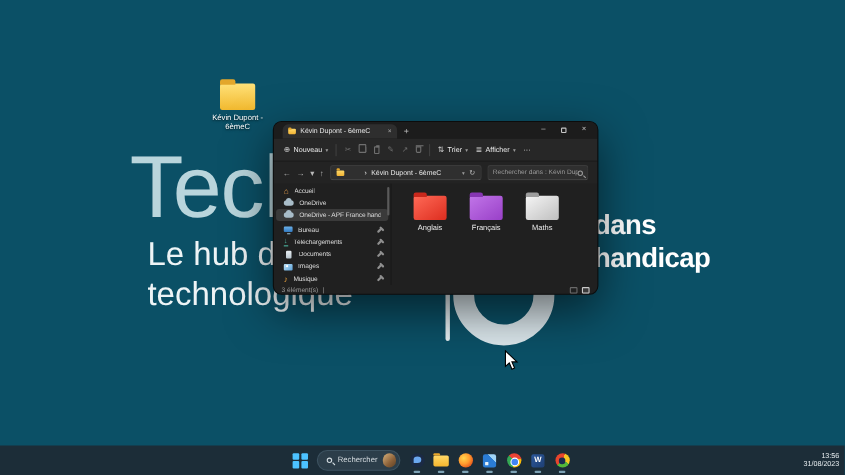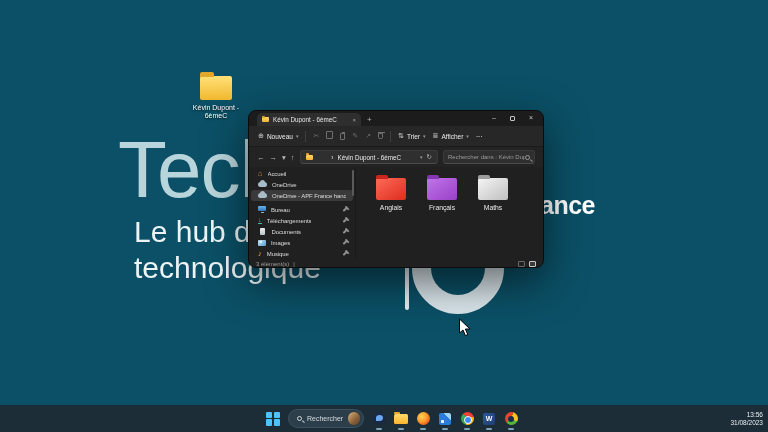--- a/index.html
+++ b/index.html
@@ -173,21 +173,22 @@
 <body>
 
 <div class="wp-title">Tech</div>
 <div class="wp-sub">
   <div>Le hub de</div>
   <div>technologique</div>
 </div>
 <div class="logo-bar"></div>
 <div class="logo-ring"></div>
 <div class="logo-text">
-  <div>ance</div>
+  <div>dans</div>
+  <div>handicap</div>
 </div>
 
 <div class="shortcut">
   <div class="folder-lg"></div>
   <div class="shortcut-label">
     <div>Kévin Dupont -</div>
     <div>6èmeC</div>
   </div>
 </div>
 

